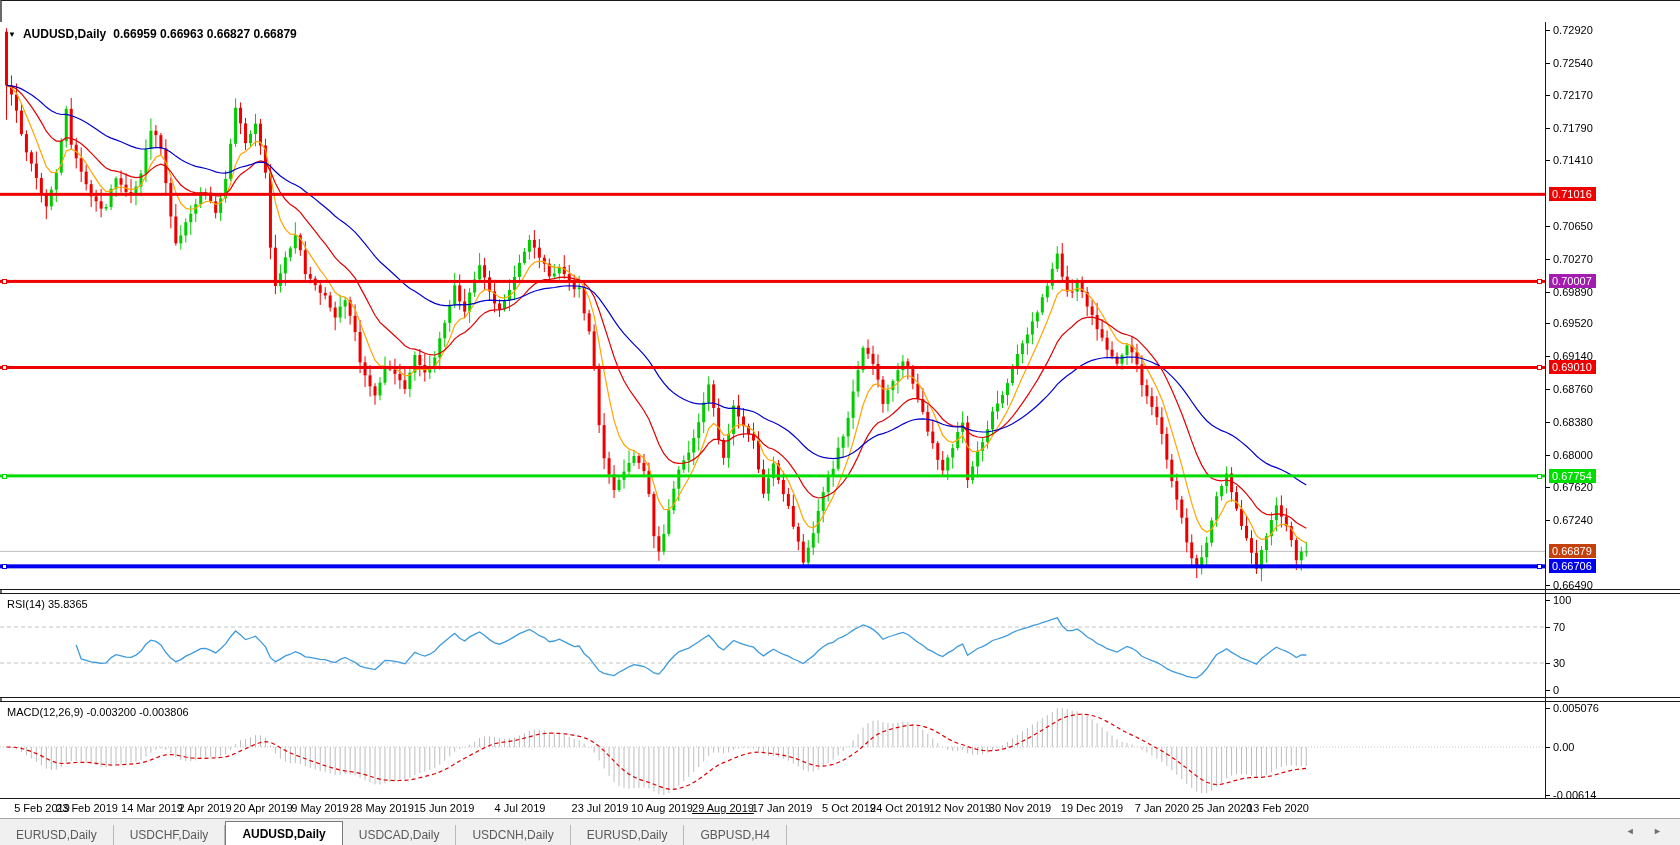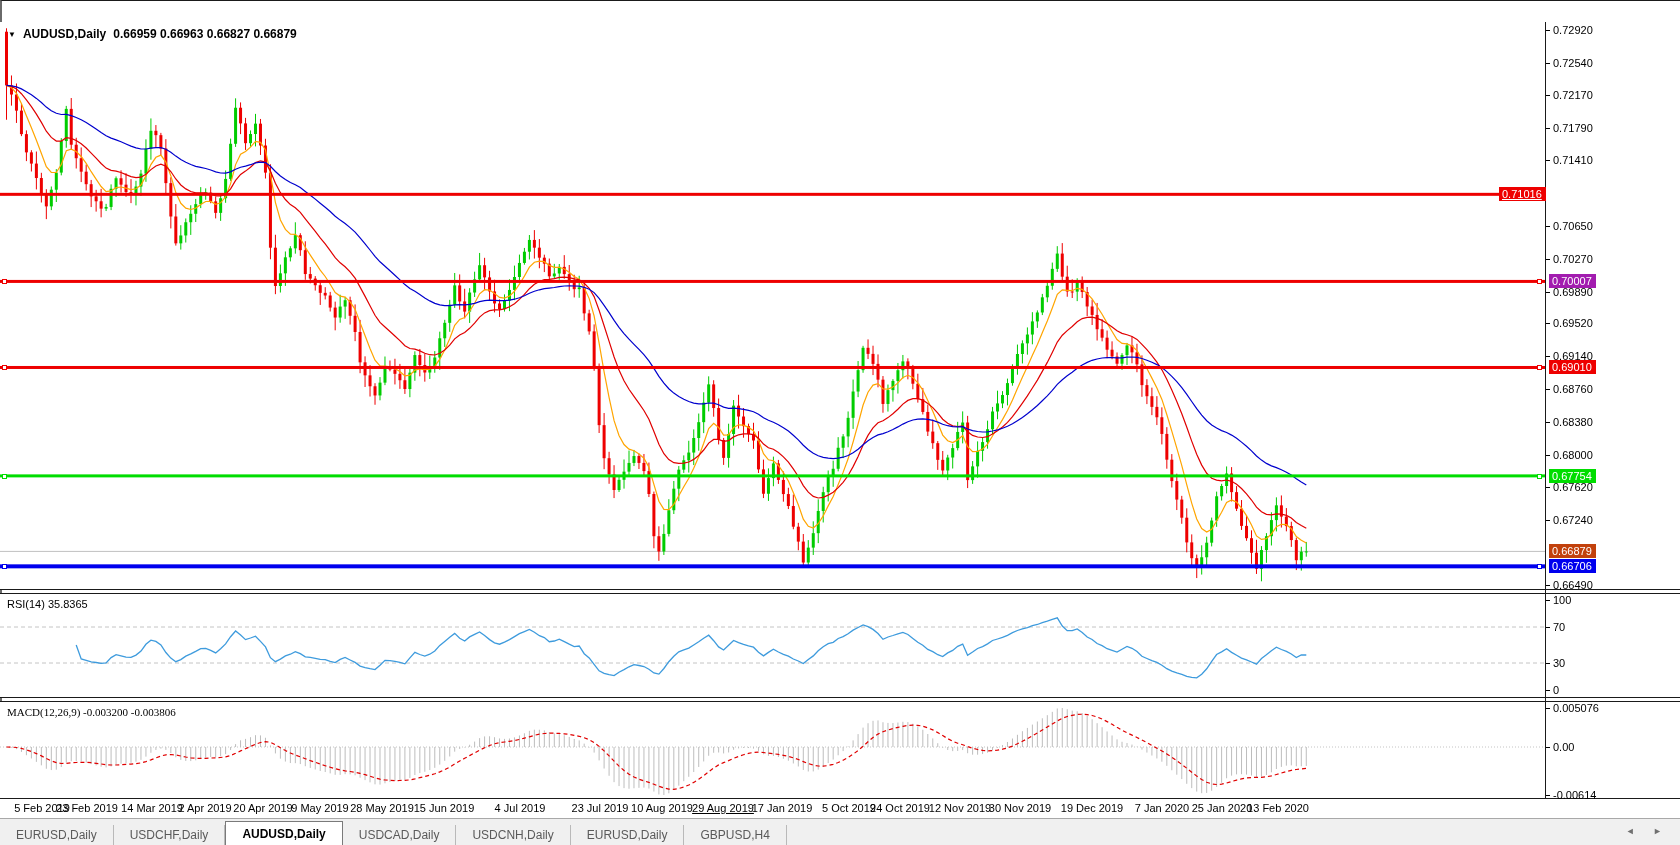--- a/index.html
+++ b/index.html
@@ -613,21 +613,21 @@
 
   <div class="panel" id="rsipanel" style="top:594px;height:103px;width:1680px;">
     <svg id="rsisvg" width="1546" height="103">
         <line x1="0" y1="33" x2="1546" y2="33" stroke="#c4c4c4" stroke-dasharray="4 3"></line>
         <line x1="0" y1="69" x2="1546" y2="69" stroke="#c4c4c4" stroke-dasharray="4 3"></line>
         <polyline points="76.2,51.0 81.2,64.9 86.2,66.4 91.2,67.9 96.1,68.5 101.1,69.4 106.1,68.9 111.1,63.6 116.1,60.7 121.0,61.8 126.0,63.1 131.0,63.4 136.0,61.1 141.0,57.1 145.9,50.3 150.9,46.2 155.9,47.4 160.9,51.0 165.9,58.5 170.8,64.1 175.8,67.7 180.8,65.6 185.8,62.1 190.8,59.9 195.7,57.4 200.7,54.7 205.7,54.5 210.7,56.4 215.7,58.9 220.6,54.8 225.6,49.9 230.6,42.7 235.6,37.0 240.6,41.0 245.5,45.6 250.5,44.0 255.5,42.2 260.5,47.4 265.5,52.9 270.4,63.7 275.4,67.7 280.4,65.1 285.4,61.9 290.4,60.2 295.3,57.6 300.3,59.7 305.3,62.8 310.3,63.4 315.3,64.3 320.2,65.3 325.2,65.6 330.2,67.3 335.2,68.6 340.2,65.4 345.1,63.5 350.1,66.0 355.1,68.4 360.1,72.1 365.1,73.6 370.0,74.7 375.0,75.6 380.0,71.3 385.0,66.3 390.0,66.7 394.9,67.4 399.9,68.4 404.9,69.8 409.9,63.9 414.9,58.4 419.8,60.5 424.8,62.0 429.8,60.2 434.8,57.0 439.8,51.4 444.7,47.4 449.7,43.3 454.7,39.4 459.7,44.2 464.7,47.0 469.6,42.9 474.6,40.4 479.6,37.9 484.6,41.6 489.6,45.6 494.5,48.8 499.5,50.2 504.5,48.1 509.5,45.6 514.5,42.6 519.4,39.7 524.4,37.6 529.4,35.5 534.4,38.2 539.4,41.7 544.3,43.6 549.3,47.7 554.3,47.0 559.3,45.1 564.3,47.7 569.2,50.2 574.2,52.6 579.2,52.0 584.2,59.7 589.2,63.9 594.1,70.3 599.1,76.8 604.1,79.4 609.1,80.6 614.1,81.6 619.0,78.2 624.0,75.6 629.0,72.8 634.0,70.6 639.0,71.5 643.9,72.5 648.9,75.2 653.9,79.0 658.9,80.1 663.9,74.5 668.8,67.7 673.8,62.2 678.8,57.8 683.8,55.8 688.8,54.1 693.7,51.0 698.7,47.8 703.7,44.2 708.7,41.2 713.7,46.7 718.6,52.9 723.6,56.0 728.6,51.3 733.6,46.5 738.6,48.6 743.5,50.4 748.5,51.9 753.5,53.2 758.5,58.3 763.5,61.9 768.4,58.4 773.4,55.3 778.4,58.0 783.4,60.3 788.4,62.1 793.3,65.0 798.3,67.0 803.3,69.5 808.3,65.5 813.3,61.9 818.2,56.7 823.2,52.8 828.2,49.7 833.2,48.3 838.2,44.5 843.1,42.6 848.1,39.7 853.1,36.1 858.1,33.5 863.1,31.0 868.0,32.7 873.0,35.4 878.0,39.5 883.0,45.3 888.0,43.0 892.9,41.5 897.9,39.8 902.9,38.4 907.9,40.5 912.9,44.4 917.8,48.3 922.8,51.2 927.8,55.4 932.8,57.6 937.8,60.7 942.7,62.5 947.7,58.9 952.7,56.4 957.7,52.3 962.7,50.1 967.6,61.2 972.6,58.0 977.6,54.5 982.6,52.6 987.6,49.9 992.5,46.5 997.5,45.0 1002.5,43.4 1007.5,41.3 1012.5,38.7 1017.4,36.5 1022.4,34.9 1027.4,33.6 1032.4,31.7 1037.4,30.5 1042.3,28.6 1047.3,27.2 1052.3,25.4 1057.3,23.8 1062.3,32.0 1067.2,36.6 1072.2,36.7 1077.2,35.0 1082.2,38.5 1087.2,43.0 1092.1,45.5 1097.1,49.5 1102.1,51.7 1107.1,54.7 1112.1,56.4 1117.0,58.1 1122.0,55.3 1127.0,52.4 1132.0,54.3 1137.0,57.5 1141.9,62.3 1146.9,64.5 1151.9,66.6 1156.9,68.4 1161.9,71.2 1166.8,74.7 1171.8,77.1 1176.8,78.9 1181.8,80.4 1186.8,82.3 1191.7,83.3 1196.7,83.8 1201.7,80.2 1206.7,74.8 1211.7,67.4 1216.6,60.5 1221.6,57.9 1226.6,54.8 1231.6,58.4 1236.6,61.3 1241.5,64.1 1246.5,65.9 1251.5,68.0 1256.5,70.1 1261.5,64.5 1266.4,60.8 1271.4,56.7 1276.4,53.2 1281.4,55.5 1286.4,57.4 1291.3,60.0 1296.3,63.5 1301.3,61.0 1306.3,61.0" fill="none" stroke="#3e9bdd" stroke-width="1.3"></polyline>
       </svg>
     <div class="indlabel">RSI(14) 35.8365</div>
   </div>
 
-  <div class="panel" id="macdpanel" style="top:702px;height:95px;width:1360px;font-family:Liberation Serif, serif;">
+  <div class="panel" id="macdpanel" style="top:702px;height:95px;width:1360px;">
     <svg id="macdsvg" width="1546" height="95">
         <line x1="0" y1="45" x2="1546" y2="45" stroke="#c4c4c4" stroke-dasharray="1 2"></line>
         <g>
           <line x1="6.5" y1="45" x2="6.5" y2="45" stroke="#bdbdbd" stroke-width="1"></line>
           <line x1="11.48" y1="45" x2="11.48" y2="45.609527620666604" stroke="#bdbdbd" stroke-width="1"></line>
           <line x1="16.46" y1="45" x2="16.46" y2="47.15535493863895" stroke="#bdbdbd" stroke-width="1"></line>
           <line x1="21.44" y1="45" x2="21.44" y2="49.909187506706715" stroke="#bdbdbd" stroke-width="1"></line>
           <line x1="26.42" y1="45" x2="26.42" y2="53.22764128247539" stroke="#bdbdbd" stroke-width="1"></line>
           <line x1="31.400000000000002" y1="45" x2="31.400000000000002" y2="56.482763375747574" stroke="#bdbdbd" stroke-width="1"></line>
           <line x1="36.38" y1="45" x2="36.38" y2="59.864899272894405" stroke="#bdbdbd" stroke-width="1"></line>
@@ -964,21 +964,21 @@
     <div class="axtick" style="left:1546px;top:422px;"></div>
     <div class="axlabel" style="left:1553px;top:416px;">0.68380</div>
     <div class="axtick" style="left:1546px;top:455px;"></div>
     <div class="axlabel" style="left:1553px;top:449px;">0.68000</div>
     <div class="axtick" style="left:1546px;top:487px;"></div>
     <div class="axlabel" style="left:1553px;top:481px;">0.67620</div>
     <div class="axtick" style="left:1546px;top:520px;"></div>
     <div class="axlabel" style="left:1553px;top:514px;">0.67240</div>
     <div class="axtick" style="left:1546px;top:585px;"></div>
     <div class="axlabel" style="left:1553px;top:579px;">0.66490</div>
-    <div class="pricebox" style="left:1499px;top:187px;background:#ee0000;text-decoration:underline;">0.71016</div>
+    <div class="pricebox" style="left:1549px;top:187px;background:#ee0000;">0.71016</div>
     <div class="pricebox" style="left:1549px;top:274px;background:#a21caf;">0.70007</div>
     <div class="handle" style="left:2px;top:279px;border:1px solid #ee0000;"></div>
     <div class="handle" style="left:1537px;top:279px;border:1px solid #ee0000;"></div>
     <div class="pricebox" style="left:1549px;top:360px;background:#ee0000;">0.69010</div>
     <div class="handle" style="left:2px;top:365px;border:1px solid #ee0000;"></div>
     <div class="handle" style="left:1537px;top:365px;border:1px solid #ee0000;"></div>
     <div class="pricebox" style="left:1549px;top:469px;background:#00dd00;">0.67754</div>
     <div class="handle" style="left:2px;top:474px;border:1px solid #00dd00;"></div>
     <div class="handle" style="left:1537px;top:474px;border:1px solid #00dd00;"></div>
     <div class="pricebox" style="left:1549px;top:559px;background:#0000ee;">0.66706</div>

